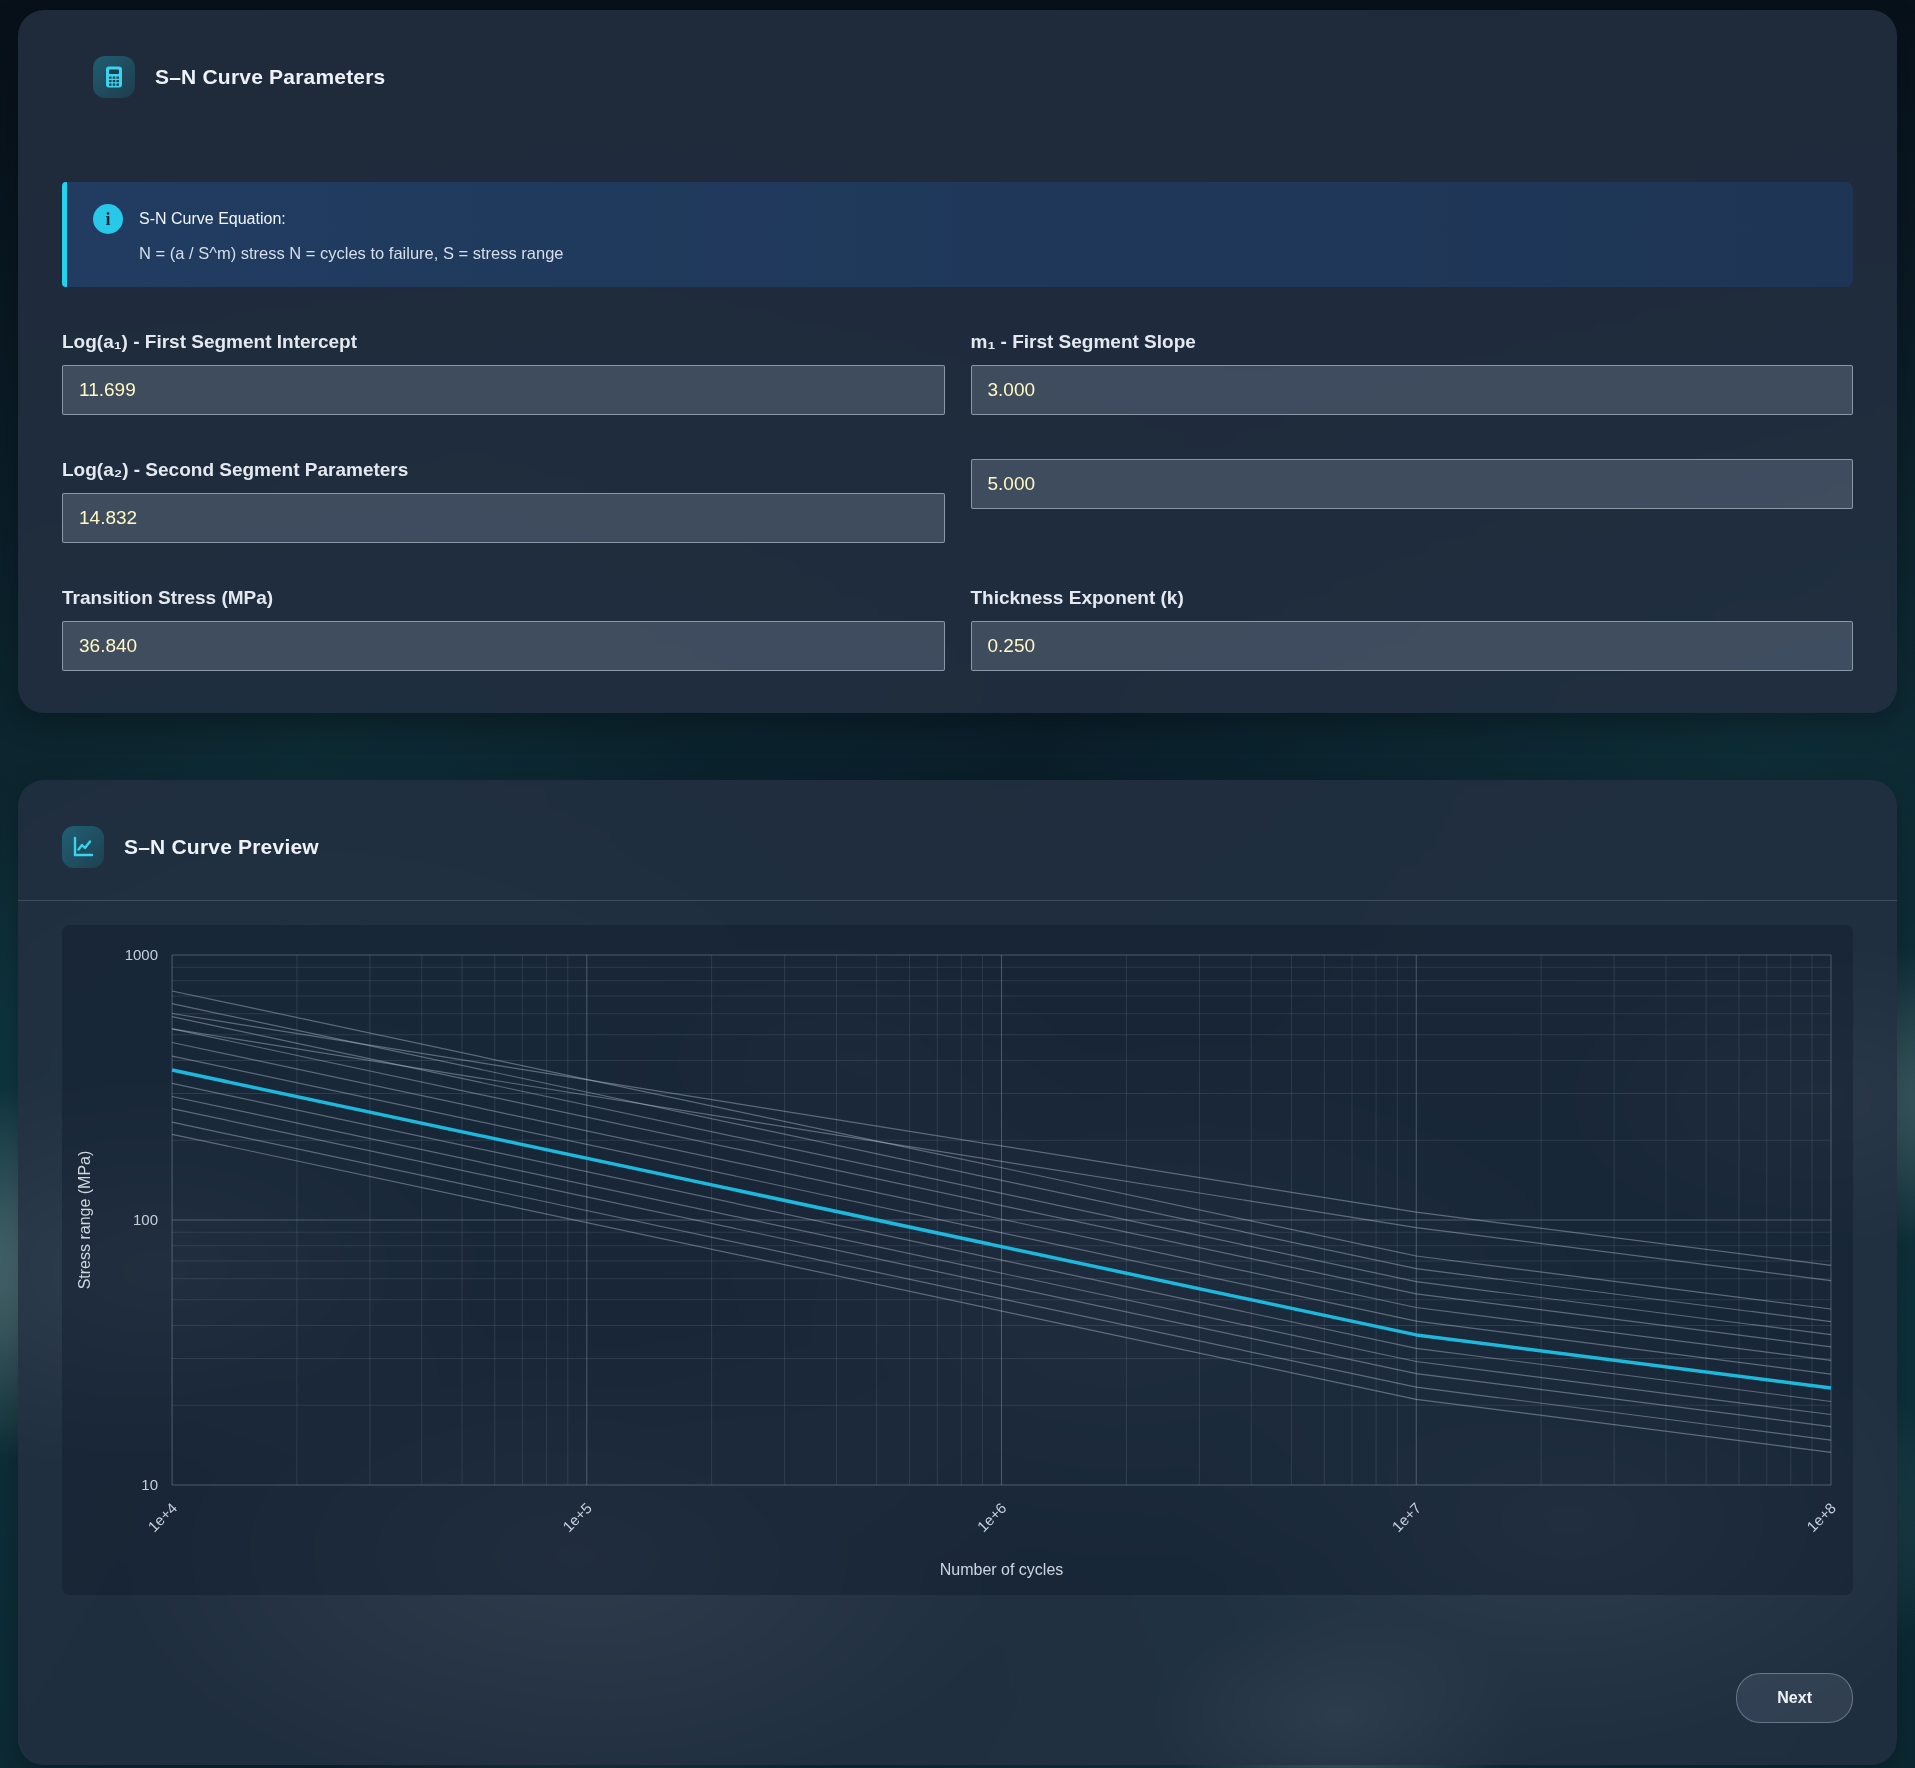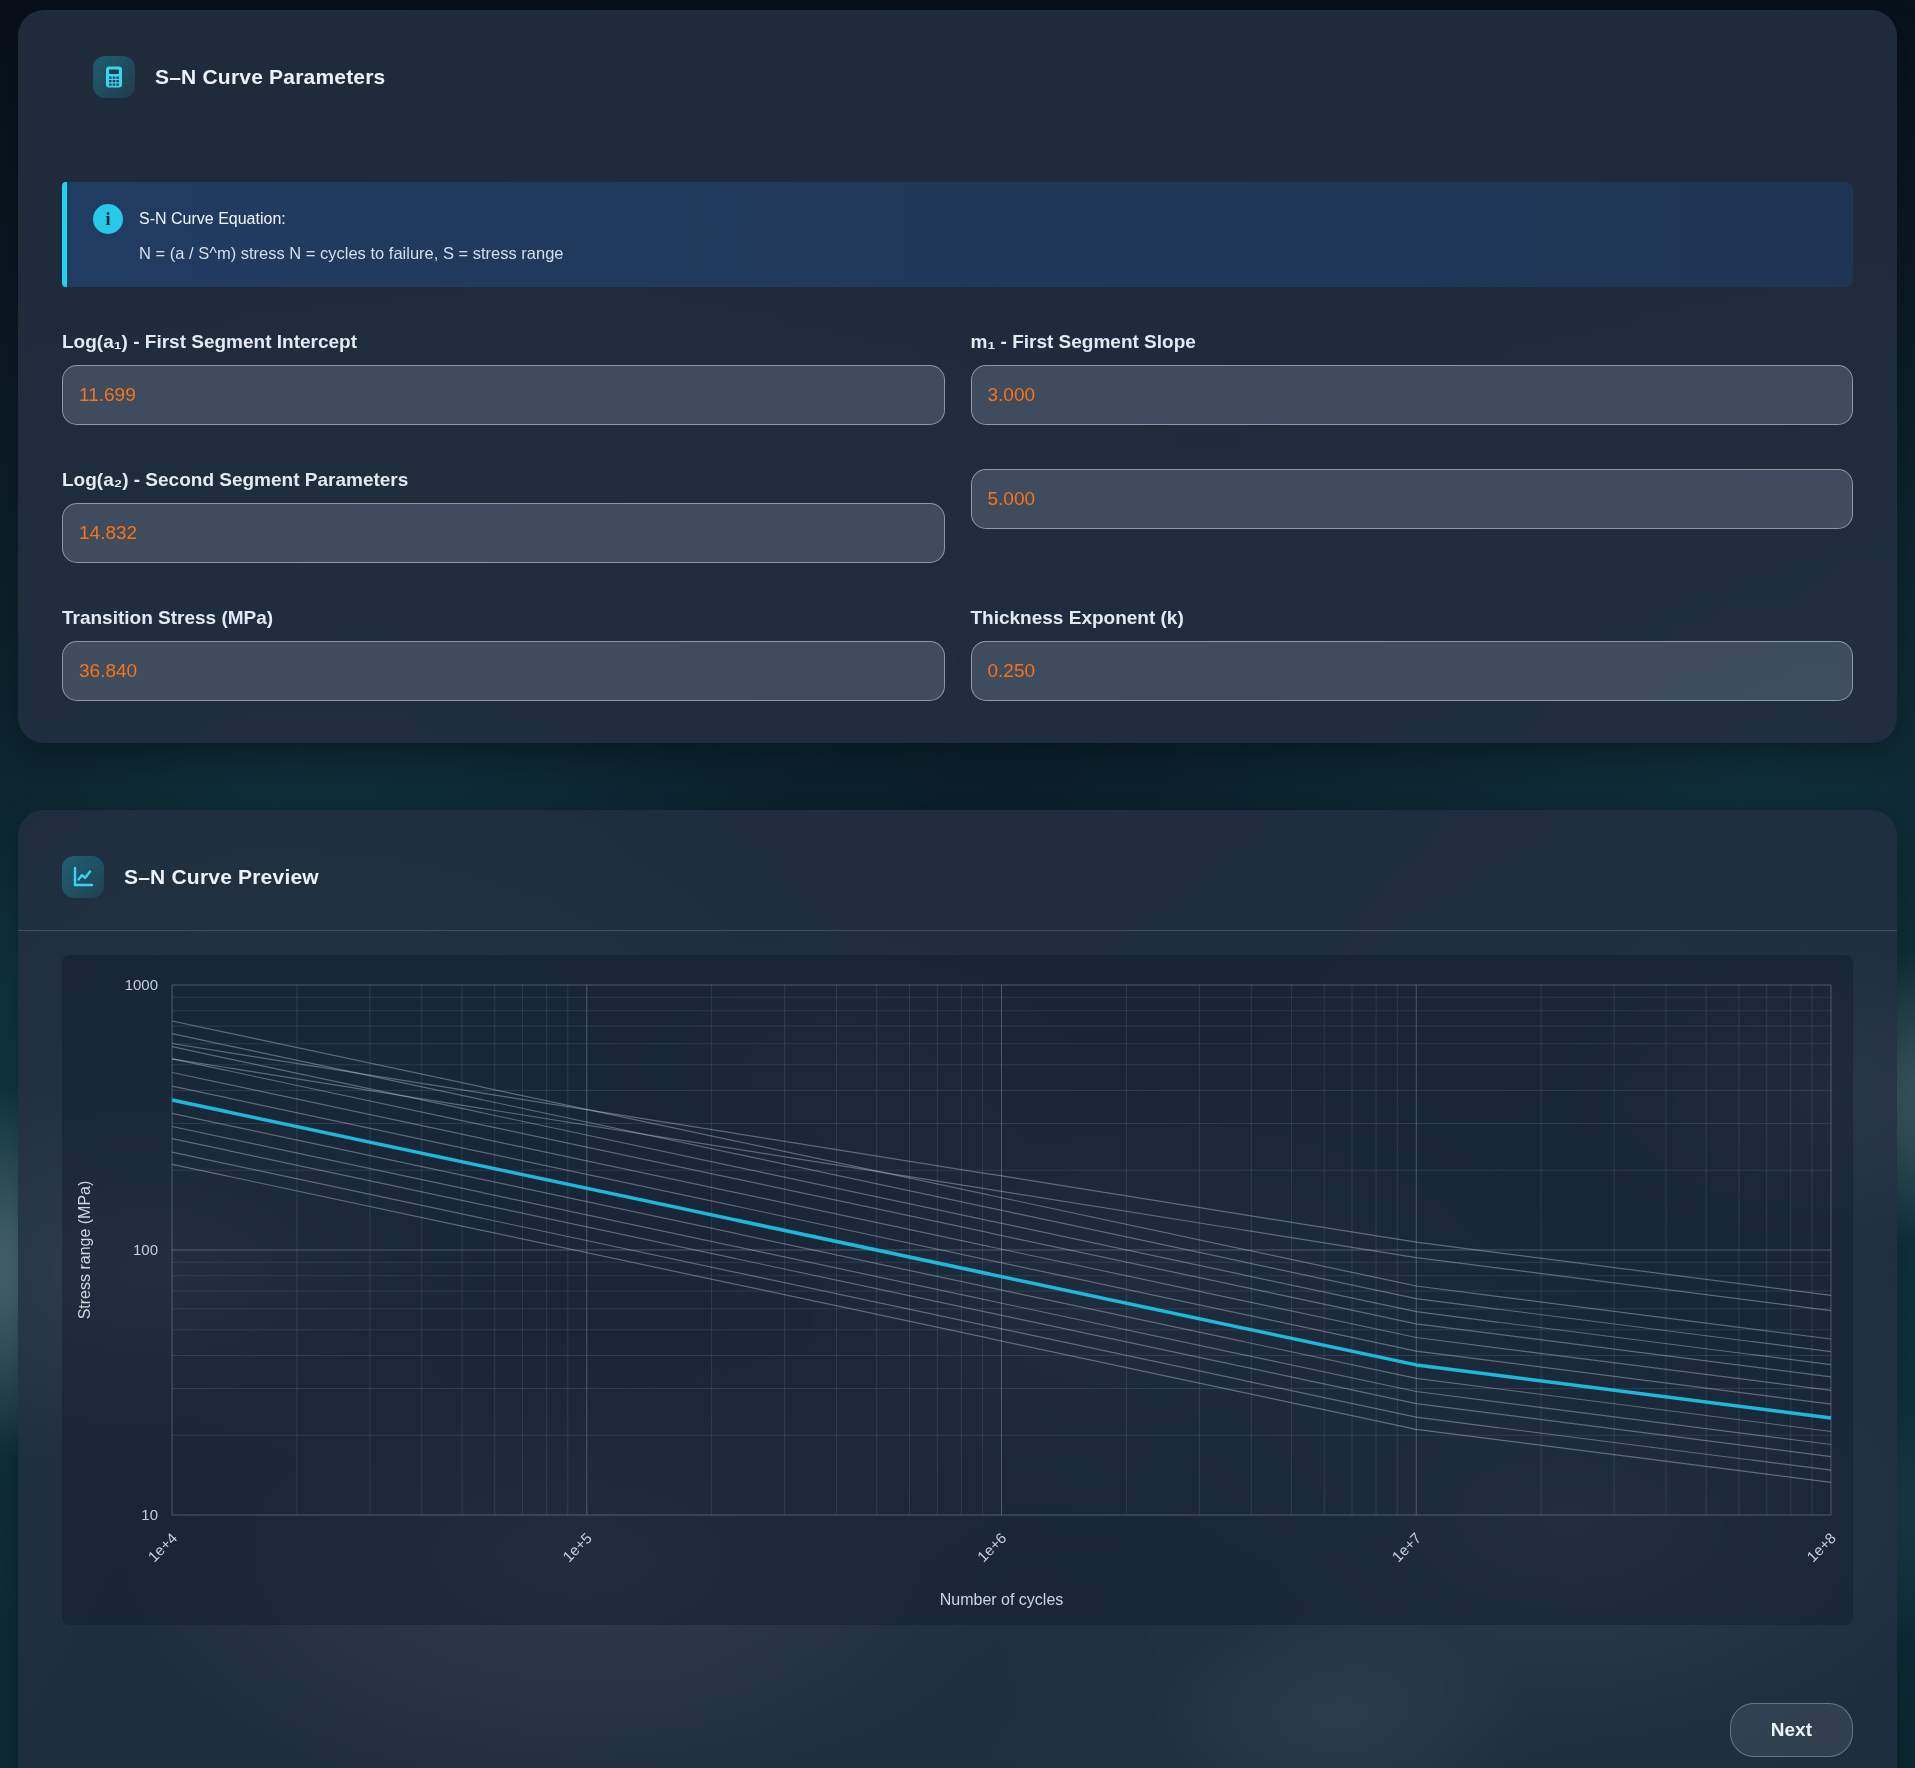--- a/index.html
+++ b/index.html
@@ -54,41 +54,41 @@
     color:#13293b; font-weight:800; font-size:18px; font-family:"Liberation Serif","DejaVu Serif",serif;
     display:flex; align-items:center; justify-content:center;
   }
   .info-heading { font-size:16px; font-weight:400; color:#f1f5f9; }
   .info-body { margin:10px 0 0 46px; font-size:16.5px; color:#d7dfea; }
 
   
   .fields { display:grid; grid-template-columns:1fr 1fr; column-gap:26px; row-gap:44px; }
   .field-label { font-size:19px; font-weight:700; color:#e4e9f1; margin-bottom:12px; }
   .field-input {
-    width:100%; height:60px; border-radius:15px;
+    width:100%; height:50px; border-radius:2px;
     background:rgba(148,163,184,0.28);
     border:1px solid rgba(203,213,225,0.55);
-    color:#f97316; font-size:19px; padding:0 16px;
+    color:#fef9c3; font-size:19px; padding:0 16px;
     font-family:"Liberation Sans","DejaVu Sans",sans-serif;
     outline:none;
   }
 
   
   .chart-panel {
     margin-top:24px;
     height:670px;
     border-radius:8px;
     background:rgba(15,27,44,0.45);
   }
   .chart-panel svg { width:100%; height:100%; display:block; }
   svg text { font-family:"Liberation Sans","DejaVu Sans",sans-serif; }
 
   .actions { margin-top:78px; display:flex; justify-content:flex-end; }
   .next-btn {
-    padding:15px 40px; font-size:19px; font-weight:700; color:#eef2f7;
+    padding:15px 40px; font-size:16px; font-weight:700; color:#eef2f7;
     background:rgba(71,85,105,0.45);
     border:1.5px solid rgba(148,163,184,0.55);
     border-radius:24px; cursor:pointer;
     font-family:"Liberation Sans","DejaVu Sans",sans-serif;
   }
 </style>
 </head>
 <body>
 
 <section class="card">

